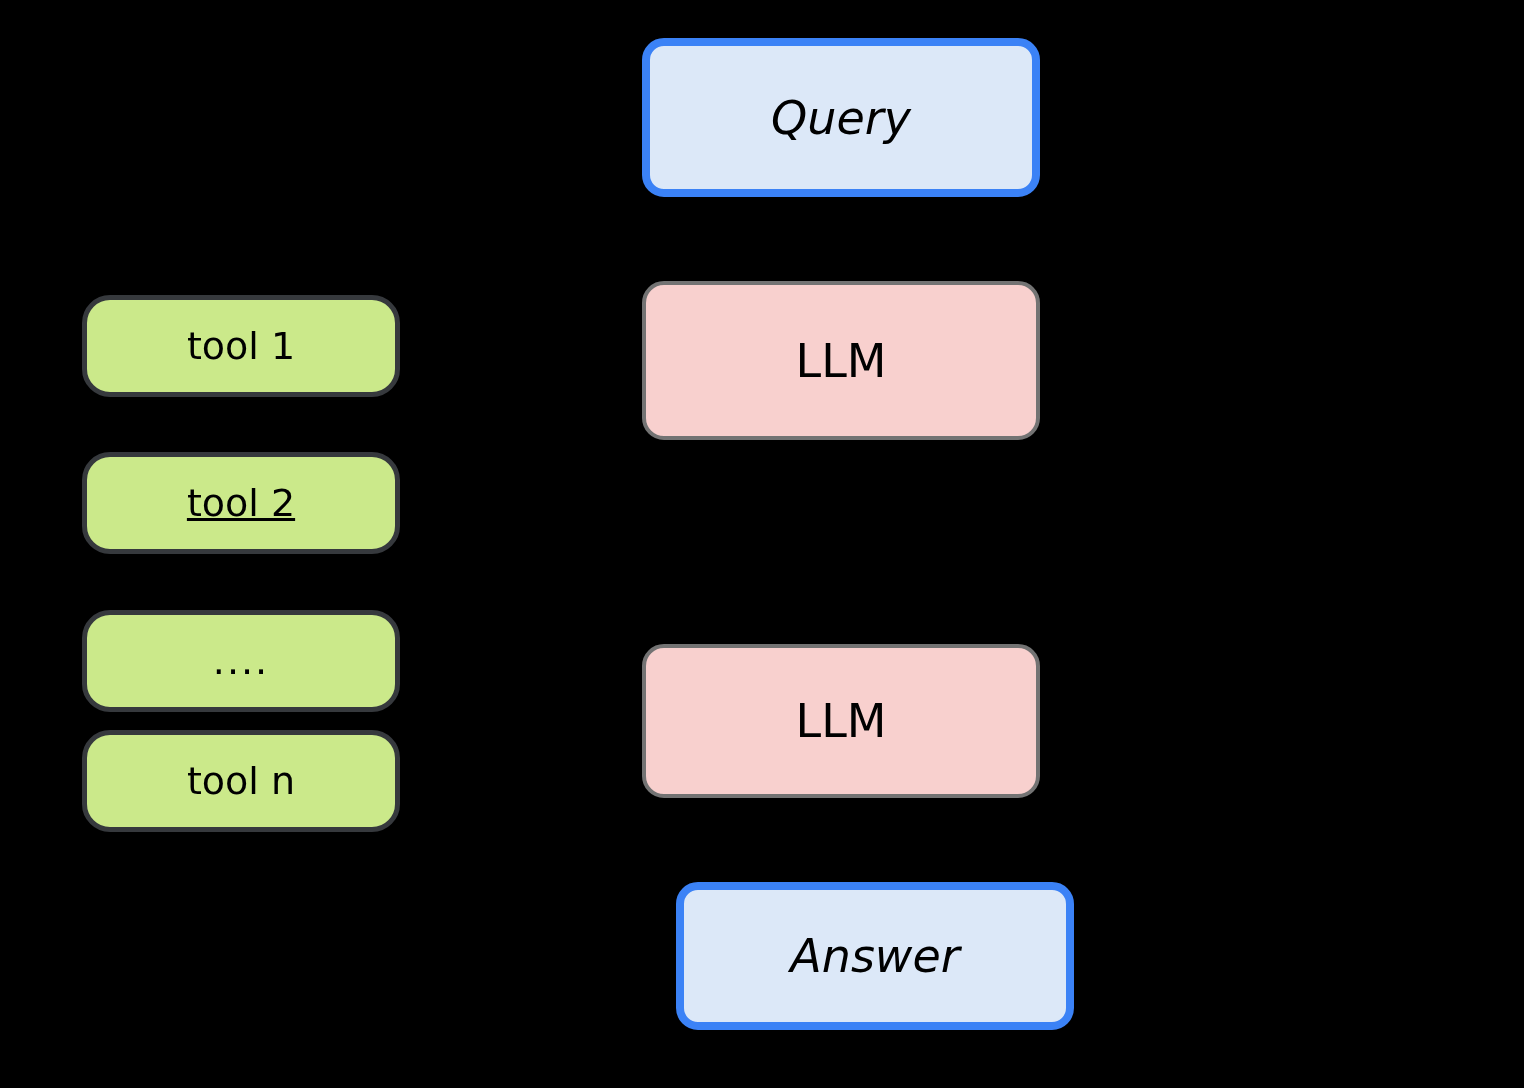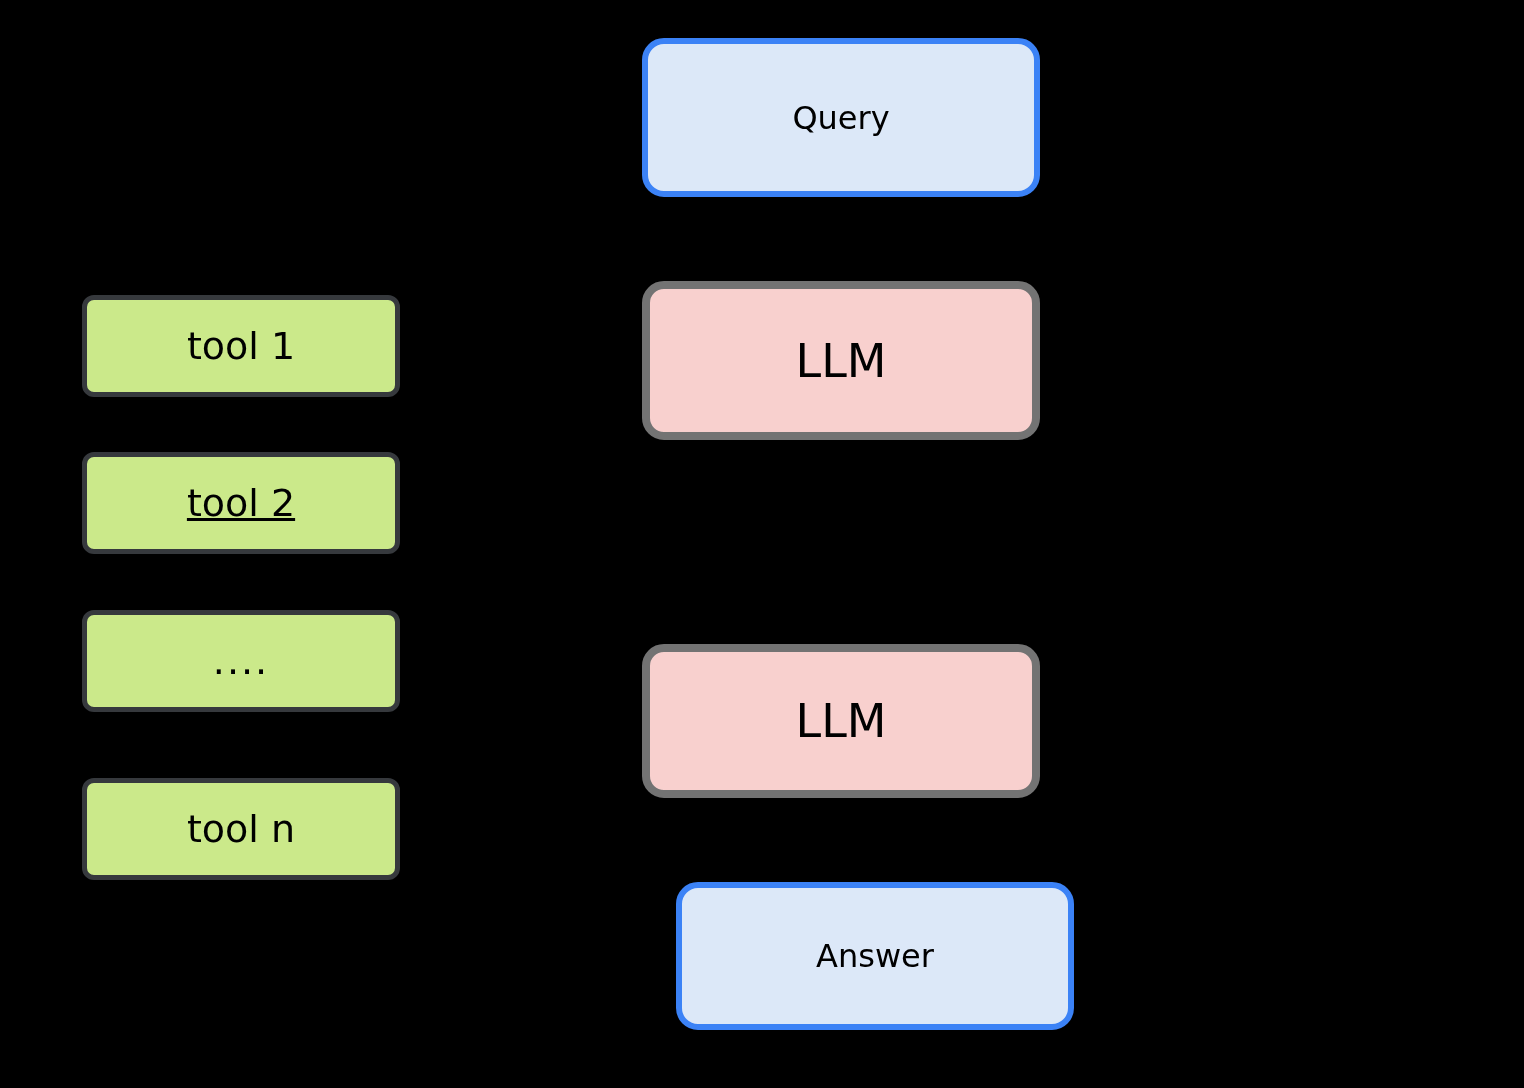--- a/index.html
+++ b/index.html
@@ -25,53 +25,54 @@
     display: flex;
     align-items: center;
     justify-content: center;
     text-align: center;
     color: #000000;
     line-height: 1;
   }
   
   .node.io {
     background: #dce8f8;
-    border: 6px solid #3b82f6;
+    border: 8px solid #3b82f6;
     border-radius: 22px;
-    font-size: 32px;
+    font-size: 46px;
+    font-style: italic;
   }
   
   .node.model {
     background: #f8d0ce;
-    border: 8px solid #737373;
+    border: 4px solid #737373;
     border-radius: 22px;
     font-size: 46px;
   }
   
   .node.tool {
     background: #cbe98a;
     border: 5px solid #36393d;
-    border-radius: 12px;
+    border-radius: 28px;
     font-size: 38px;
   }
   .node.tool.ellipsis {
     font-size: 38px;
     letter-spacing: 2px;
   }
 
   
   #node-query   { left: 642px; top: 38px;  width: 398px; height: 159px; }
   #node-llm-1   { left: 642px; top: 281px; width: 398px; height: 159px; }
   #node-llm-2   { left: 642px; top: 644px; width: 398px; height: 154px; }
   #node-answer  { left: 676px; top: 882px; width: 398px; height: 148px; }
 
   #node-tool-0  { left: 82px;  top: 295px; width: 318px; height: 102px; }
   #node-tool-1  { left: 82px;  top: 452px; width: 318px; height: 102px; text-decoration: underline; }
   #node-tool-2  { left: 82px;  top: 610px; width: 318px; height: 102px; }
-  #node-tool-3  { left: 82px;  top: 778px; width: 318px; height: 102px; }
+  #node-tool-3  { left: 82px;  top: 730px; width: 318px; height: 102px; }
 
   
   .connector {
     position: absolute;
     background: #000000;
     width: 2px;
   }
 </style>
 </head>
 <body>

